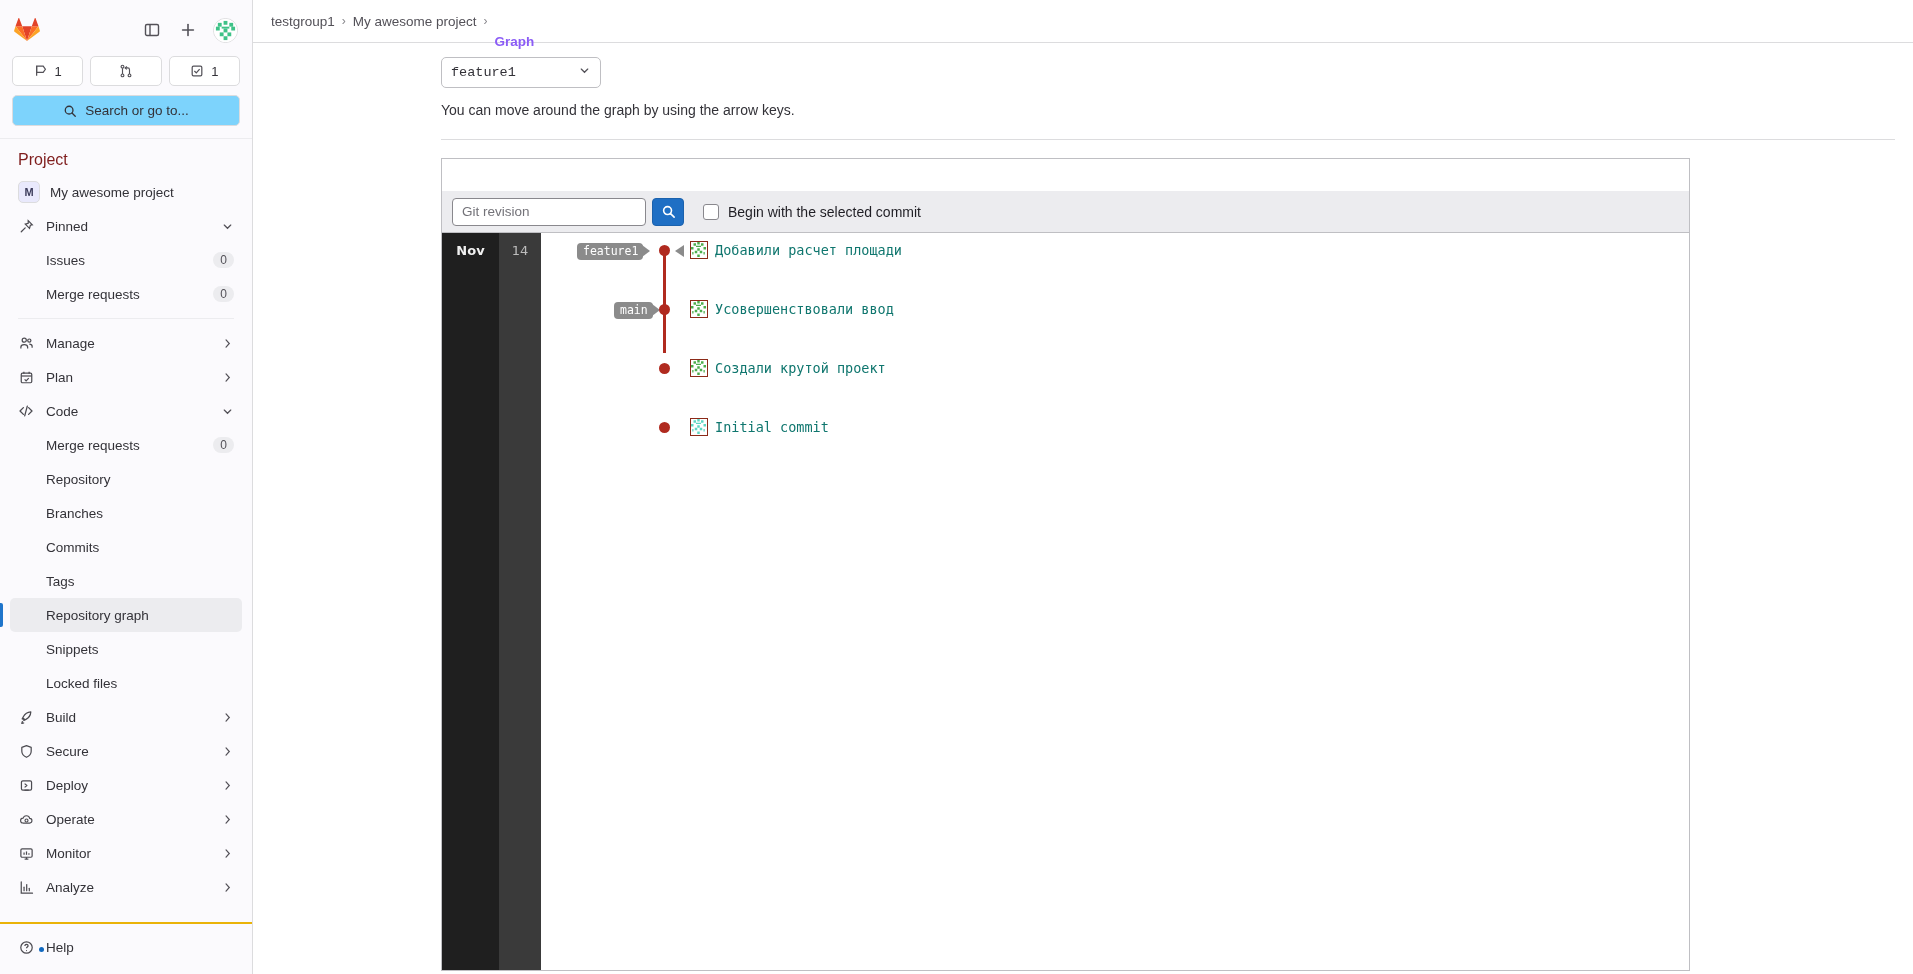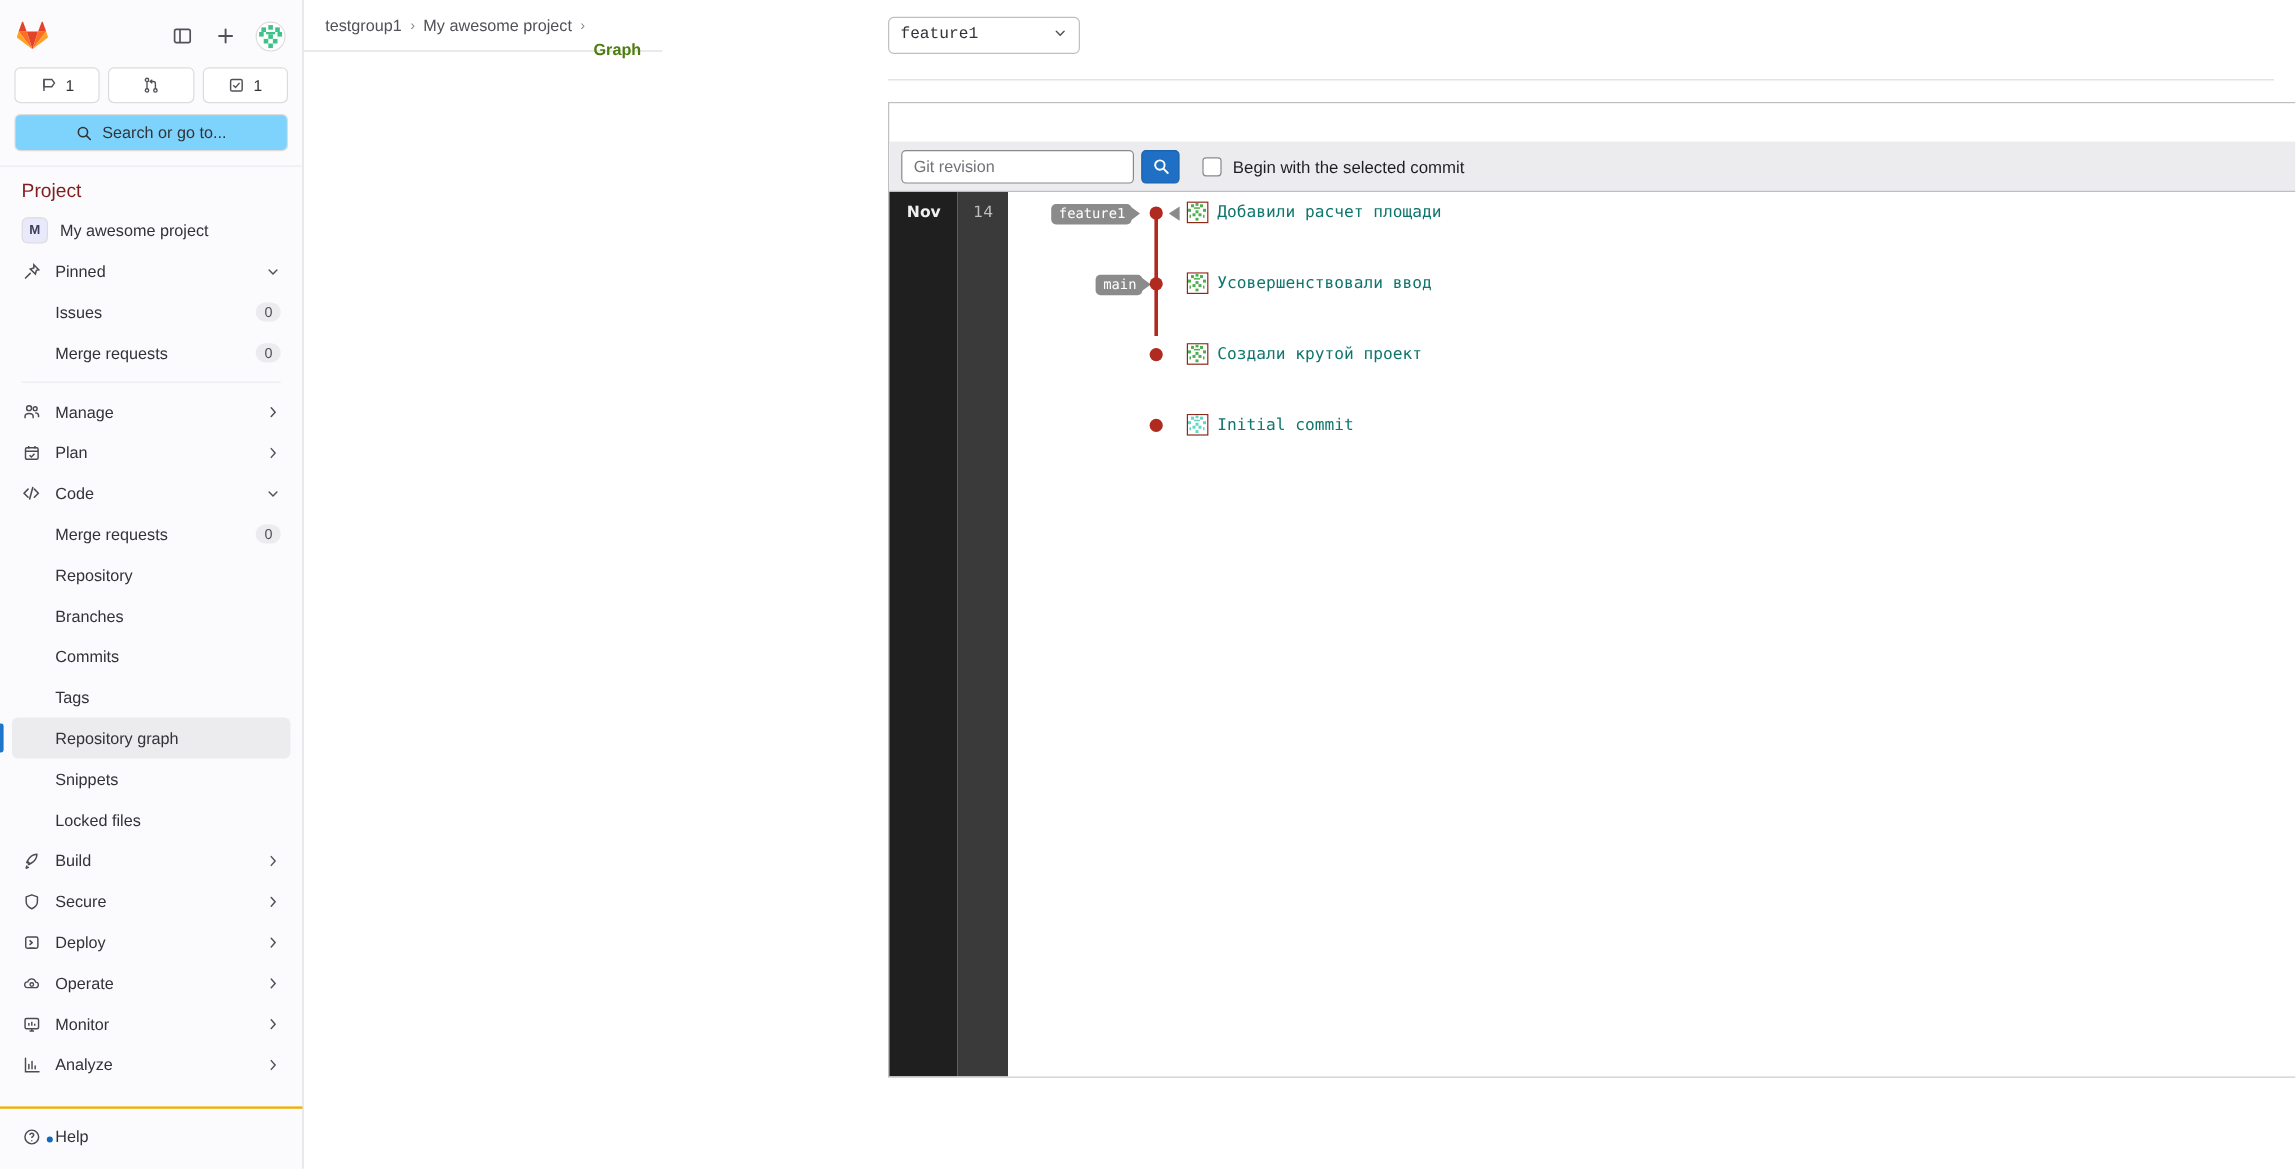--- a/index.html
+++ b/index.html
@@ -109,31 +109,31 @@
     border-top: 2px solid #eab308;
     padding: 6px 10px 10px 10px;
   }
   .help-dot {
     width: 5px; height: 5px; border-radius: 50%; background: #1068bf;
     position: absolute; left: 21px; top: 8px;
   }
 
   
   .main {
-    flex: 1; height: 974px; display: flex; 
+    flex: 1; height: 974px; display: flex; flex-direction: column;
     background: #fff; overflow: hidden;
   }
   .breadcrumb-bar {
     height: 43px; border-bottom: 1px solid #dcdcde;
     display: flex; align-items: center; padding: 0 18px;
     font-size: 13.5px; color: #535158; gap: 7px;
   }
   .bc-link { color: #535158; cursor: pointer; }
   .bc-sep { color: #89888d; font-size: 12px; }
-  .bc-current { color: #4d7c0f; font-weight: bold; cursor: pointer; margin-top: 40px; }
+  .bc-current { color: #8b5cf6; font-weight: bold; cursor: pointer; margin-top: 40px; }
 
   .content {
     flex: 1; overflow: hidden; padding: 14px 0 0 0;
   }
   .content-inner { padding: 0 18px 0 188px; }
 
   .ref-select {
     display: inline-flex; align-items: center; justify-content: space-between;
     width: 160px; height: 31px;
     border: 1px solid #bfbfc3; border-radius: 5px; background: #fff;
@@ -578,20 +578,21 @@
 
         <div class="ref-select">
           <span>feature1</span>
           <span class="chev">
             <svg width="13" height="13" viewBox="0 0 16 16" fill="none" stroke="#535158" stroke-width="1.5">
                 <path d="M4 6.2l4 4 4-4" stroke-linecap="round"></path>
               </svg>
           </span>
         </div>
 
+        <div class="helper-text">You can move around the graph by using the arrow keys.</div>
 
         <div class="hr"></div>
 
         <div class="graph-panel">
 
           <div class="graph-toolbar">
             <input class="rev-input" type="text" placeholder="Git revision" style="">
             <div class="search-btn">
               <svg width="15" height="15" viewBox="0 0 16 16" fill="none" stroke="#ffffff" stroke-width="1.7">
                 <circle cx="7" cy="7" r="4.2"></circle>

